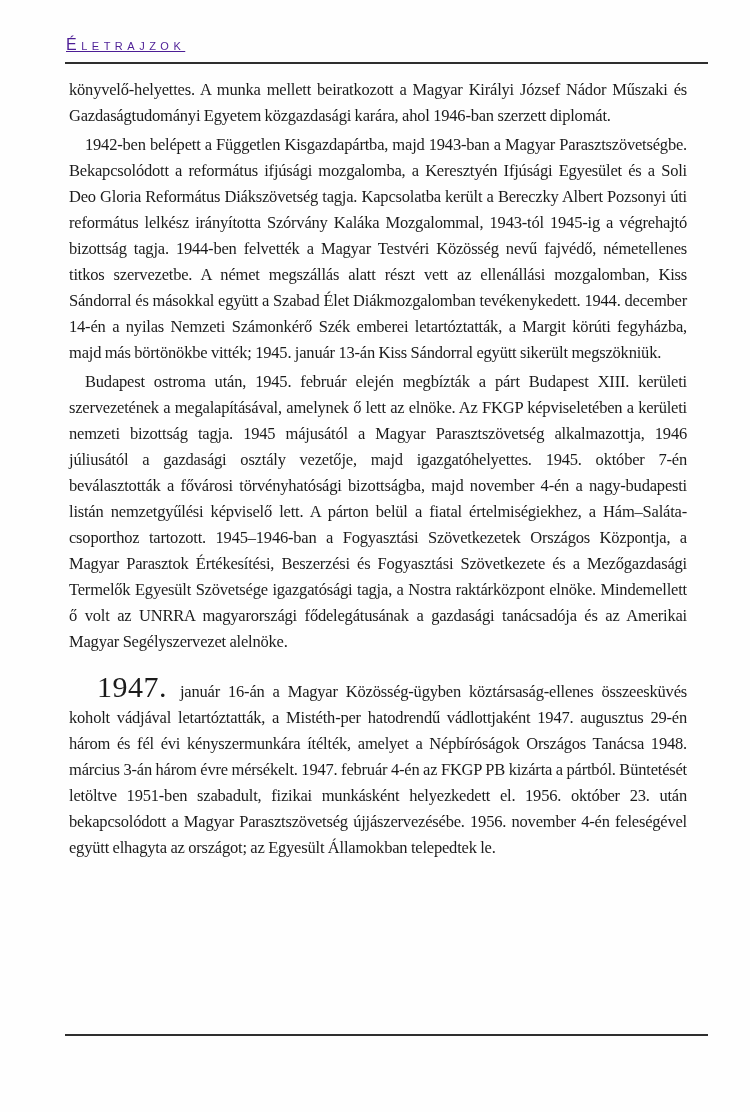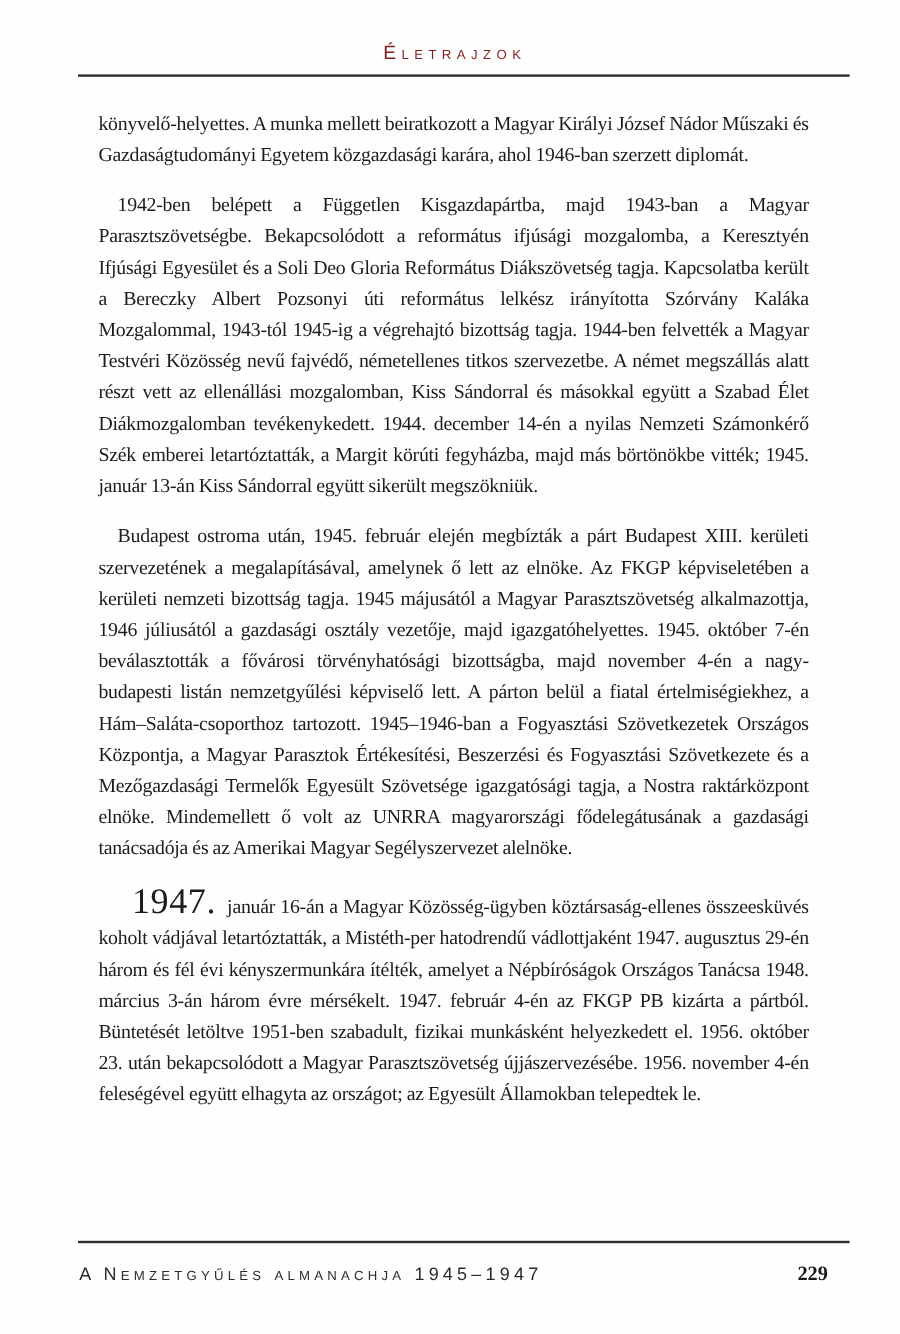--- a/index.html
+++ b/index.html
@@ -15,27 +15,28 @@
     overflow: hidden;
     color: #1b1b1b;
   }
 
   
   .running-head {
     position: absolute;
     top: 36px;
     left: 66px;
     right: 58px;
-    text-align: center;
+    text-align: left;
     font-family: "Liberation Sans", sans-serif;
     font-variant: small-caps;
     font-size: 16px;
     letter-spacing: 4.5px;
-    color: #7f1d1d;
+    color: #4c1d95;
     white-space: nowrap;
+    text-decoration: underline;
   }
   .head-rule {
     position: absolute;
     top: 62px;
     left: 65px;
     right: 42px;
     border-top: 2px solid #2e2e2e;
     height: 0;
   }
 
@@ -49,21 +50,21 @@
     overflow: hidden;
     font-family: "Liberation Serif", serif;
     font-size: 16.5px;
     line-height: 26px;
     letter-spacing: -0.2px;
     word-spacing: -0.4px;
     text-align: justify;
     color: #1b1b1b;
   }
   .para {
-    margin: 16px;
+    margin: 3px;
     text-indent: 16px;
   }
   .para.continuation {
     text-indent: 0;
   }
   .para.year-section {
     margin-top: 19px;
     text-indent: 28px;
   }
   .year-lead {
@@ -120,18 +121,14 @@
 
   <div class="article">
       <p class="para continuation">könyvelő-helyettes. A munka mellett beiratkozott a Magyar Királyi József Nádor Műszaki és Gazdaságtudományi Egyetem közgazdasági karára, ahol 1946-ban szerzett diplomát.</p>
       <p class="para indent">1942-ben belépett a Független Kisgazdapártba, majd 1943-ban a Magyar Parasztszövetségbe. Bekapcsolódott a református ifjúsági mozgalomba, a Keresztyén Ifjúsági Egyesület és a Soli Deo Gloria Református Diákszövetség tagja. Kapcsolatba került a Bereczky Albert Pozsonyi úti református lelkész irányította Szórvány Kaláka Mozgalommal, 1943-tól 1945-ig a végrehajtó bizottság tagja. 1944-ben felvették a Magyar Testvéri Közösség nevű fajvédő, németellenes titkos szervezetbe. A német megszállás alatt részt vett az ellenállási mozgalomban, Kiss Sándorral és másokkal együtt a Szabad Élet Diákmozgalomban tevékenykedett. 1944. december 14-én a nyilas Nemzeti Számonkérő Szék emberei letartóztatták, a Margit körúti fegyházba, majd más börtönökbe vitték; 1945. január 13-án Kiss Sándorral együtt sikerült megszökniük.</p>
       <p class="para indent">Budapest ostroma után, 1945. február elején megbízták a párt Budapest XIII. kerületi szervezetének a megalapításával, amelynek ő lett az elnöke. Az FKGP képviseletében a kerületi nemzeti bizottság tagja. 1945 májusától a Magyar Parasztszövetség alkalmazottja, 1946 júliusától a gazdasági osztály vezetője, majd igazgatóhelyettes. 1945. október 7-én beválasztották a fővárosi törvényhatósági bizottságba, majd november 4-én a nagy-budapesti listán nemzetgyűlési képviselő lett. A párton belül a fiatal értelmiségiekhez, a Hám–Saláta-csoporthoz tartozott. 1945–1946-ban a Fogyasztási Szövetkezetek Országos Központja, a Magyar Parasztok Értékesítési, Beszerzési és Fogyasztási Szövetkezete és a Mezőgazdasági Termelők Egyesült Szövetsége igazgatósági tagja, a Nostra raktárközpont elnöke. Mindemellett ő volt az UNRRA magyarországi fődelegátusának a gazdasági tanácsadója és az Amerikai Magyar Segélyszervezet alelnöke.</p>
       <p class="para year-section"><span class="year-lead">1947.</span> január 16-án a Magyar Közösség-ügyben köztársaság-ellenes összeesküvés koholt vádjával letartóztatták, a Mistéth-per hatodrendű vádlottjaként 1947. augusztus 29-én három és fél évi kényszermunkára ítélték, amelyet a Népbíróságok Országos Tanácsa 1948. március 3-án három évre mérsékelt. 1947. február 4-én az FKGP PB kizárta a pártból. Büntetését letöltve 1951-ben szabadult, fizikai munkásként helyezkedett el. 1956. október 23. után bekapcsolódott a Magyar Parasztszövetség újjászervezésébe. 1956. november 4-én feleségével együtt elhagyta az országot; az Egyesült Államokban telepedtek le.</p>
     </div>
 
   <div class="foot-rule"></div>
 
-  <div class="running-foot">
-    <span class="foot-title">A Nemzetgyűlés almanachja 1945–1947</span>
-    <span class="page-number">229</span>
-  </div>
 
 </div>
 
 </body></html>

